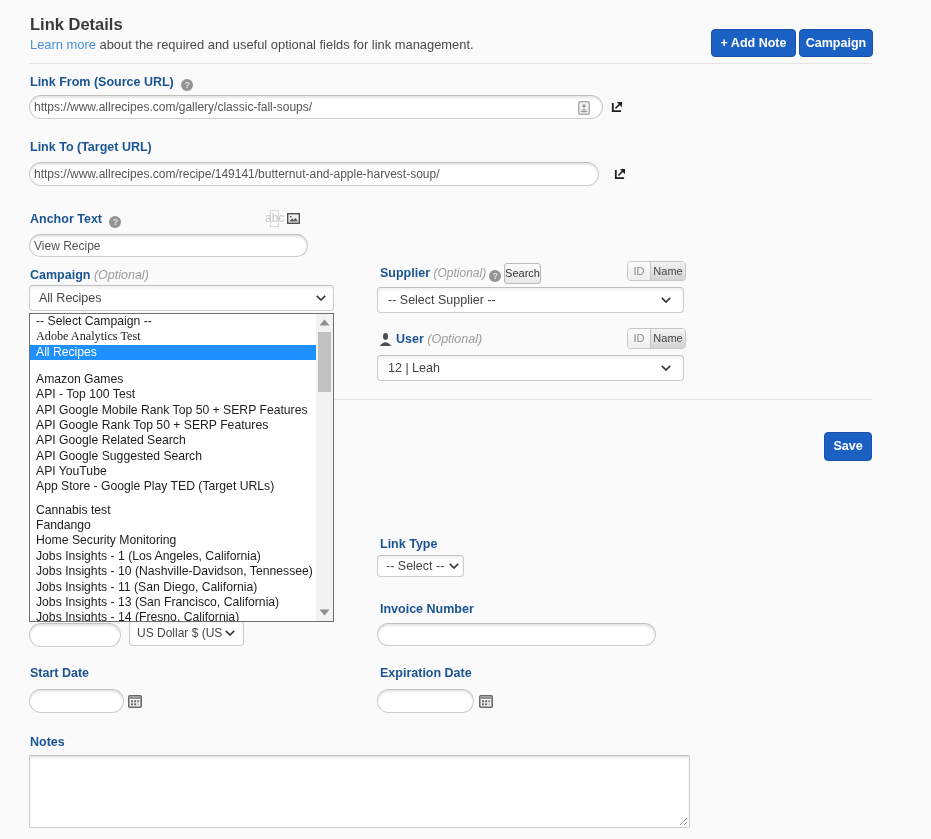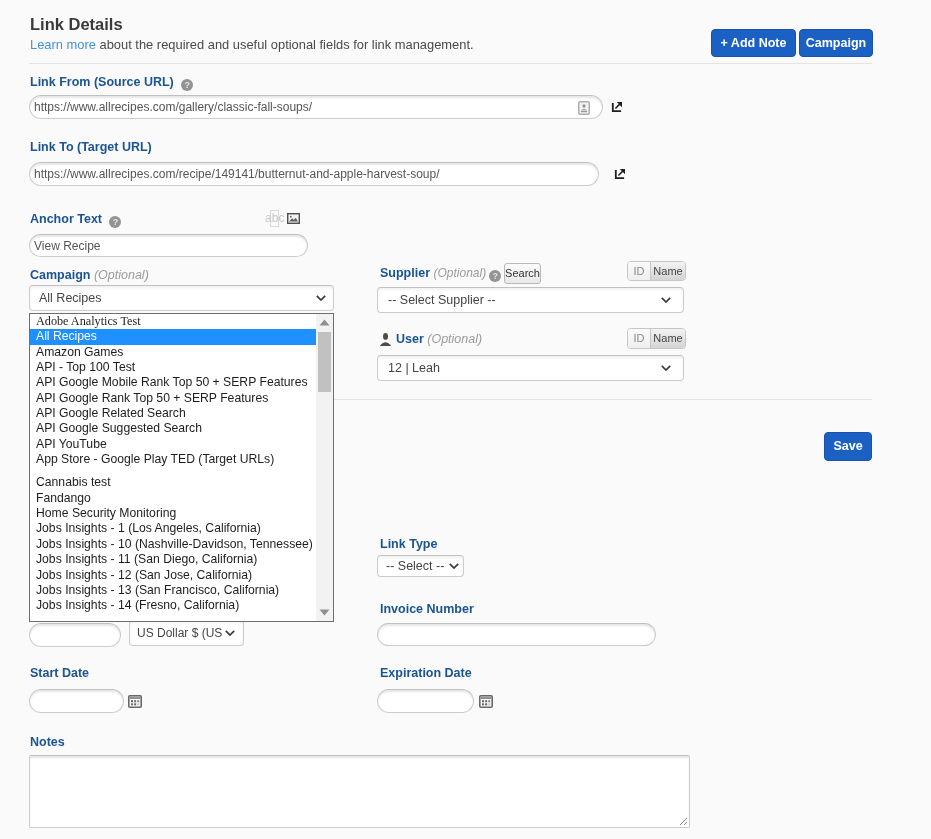--- a/index.html
+++ b/index.html
@@ -164,37 +164,37 @@
   </svg>
 
   <div class="lbl" style="left:30px; top:735px;">Notes</div>
   <div class="inp" style="left:29px; top:755px; width:661px; height:73px; border-radius:2px;"></div>
   <svg class="abs" style="left:679px; top:817px;" width="9" height="9" viewBox="0 0 9 9">
     <path d="M8 1 L1 8 M8 5 L5 8" stroke="#888" stroke-width="1"></path>
   </svg>
 
   <div class="abs" style="left:29px; top:313px; width:305px; height:309px; background:#fff; border:1px solid #6e6e6e; z-index:10;">
     <div style="position:absolute; left:0; top:0; right:17px; bottom:0; font-size:12.2px; color:#1d1d1d; overflow:hidden;">
+      <div class="row" style="height:15.35px; line-height:15.35px; padding-left:6px; white-space:nowrap;">-- Select Campaign --</div>
       <div class="row" style="height:15.35px; line-height:15.35px; padding-left:6px; white-space:nowrap;font-family:Liberation Serif, serif;">Adobe Analytics Test</div>
       <div class="row" style="height:15.35px; line-height:15.35px; padding-left:6px; white-space:nowrap; background:#1e90ff; color:#fff;">All Recipes</div>
-      <div class="row" style="height:15.35px; line-height:15.35px; padding-left:6px; white-space:nowrap;">Amazon Games</div>
+      <div class="row" style="height:15.35px; line-height:15.35px; padding-left:6px; white-space:nowrap;margin-top:12px;">Amazon Games</div>
       <div class="row" style="height:15.35px; line-height:15.35px; padding-left:6px; white-space:nowrap;">API - Top 100 Test</div>
       <div class="row" style="height:15.35px; line-height:15.35px; padding-left:6px; white-space:nowrap;">API Google Mobile Rank Top 50 + SERP Features</div>
       <div class="row" style="height:15.35px; line-height:15.35px; padding-left:6px; white-space:nowrap;">API Google Rank Top 50 + SERP Features</div>
       <div class="row" style="height:15.35px; line-height:15.35px; padding-left:6px; white-space:nowrap;">API Google Related Search</div>
       <div class="row" style="height:15.35px; line-height:15.35px; padding-left:6px; white-space:nowrap;">API Google Suggested Search</div>
       <div class="row" style="height:15.35px; line-height:15.35px; padding-left:6px; white-space:nowrap;">API YouTube</div>
       <div class="row" style="height:15.35px; line-height:15.35px; padding-left:6px; white-space:nowrap;">App Store - Google Play TED (Target URLs)</div>
       <div class="row" style="height:15.35px; line-height:15.35px; padding-left:6px; white-space:nowrap;margin-top:8px;">Cannabis test</div>
       <div class="row" style="height:15.35px; line-height:15.35px; padding-left:6px; white-space:nowrap;">Fandango</div>
       <div class="row" style="height:15.35px; line-height:15.35px; padding-left:6px; white-space:nowrap;">Home Security Monitoring</div>
       <div class="row" style="height:15.35px; line-height:15.35px; padding-left:6px; white-space:nowrap;">Jobs Insights - 1 (Los Angeles, California)</div>
       <div class="row" style="height:15.35px; line-height:15.35px; padding-left:6px; white-space:nowrap;">Jobs Insights - 10 (Nashville-Davidson, Tennessee)</div>
       <div class="row" style="height:15.35px; line-height:15.35px; padding-left:6px; white-space:nowrap;">Jobs Insights - 11 (San Diego, California)</div>
-      <div class="row" style="height:15.35px; line-height:15.35px; padding-left:6px; white-space:nowrap;">Jobs Insights - 12 (San Jose, California)</div>
       <div class="row" style="height:15.35px; line-height:15.35px; padding-left:6px; white-space:nowrap;">Jobs Insights - 13 (San Francisco, California)</div>
       <div class="row" style="height:15.35px; line-height:15.35px; padding-left:6px; white-space:nowrap;">Jobs Insights - 14 (Fresno, California)</div>
     </div>
 
     <div style="position:absolute; right:0; top:0; bottom:0; width:17px; background:#f2f2f2;">
       <svg style="position:absolute; left:3px; top:5px;" width="11" height="7" viewBox="0 0 11 7">
           <path d="M5.5 0.5 L10.5 6.5 H0.5 Z" fill="#8f8f8f"></path>
         </svg>
       <svg style="position:absolute; left:3px; bottom:5px;" width="11" height="7" viewBox="0 0 11 7">
           <path d="M5.5 6.5 L10.5 0.5 H0.5 Z" fill="#8f8f8f"></path>

